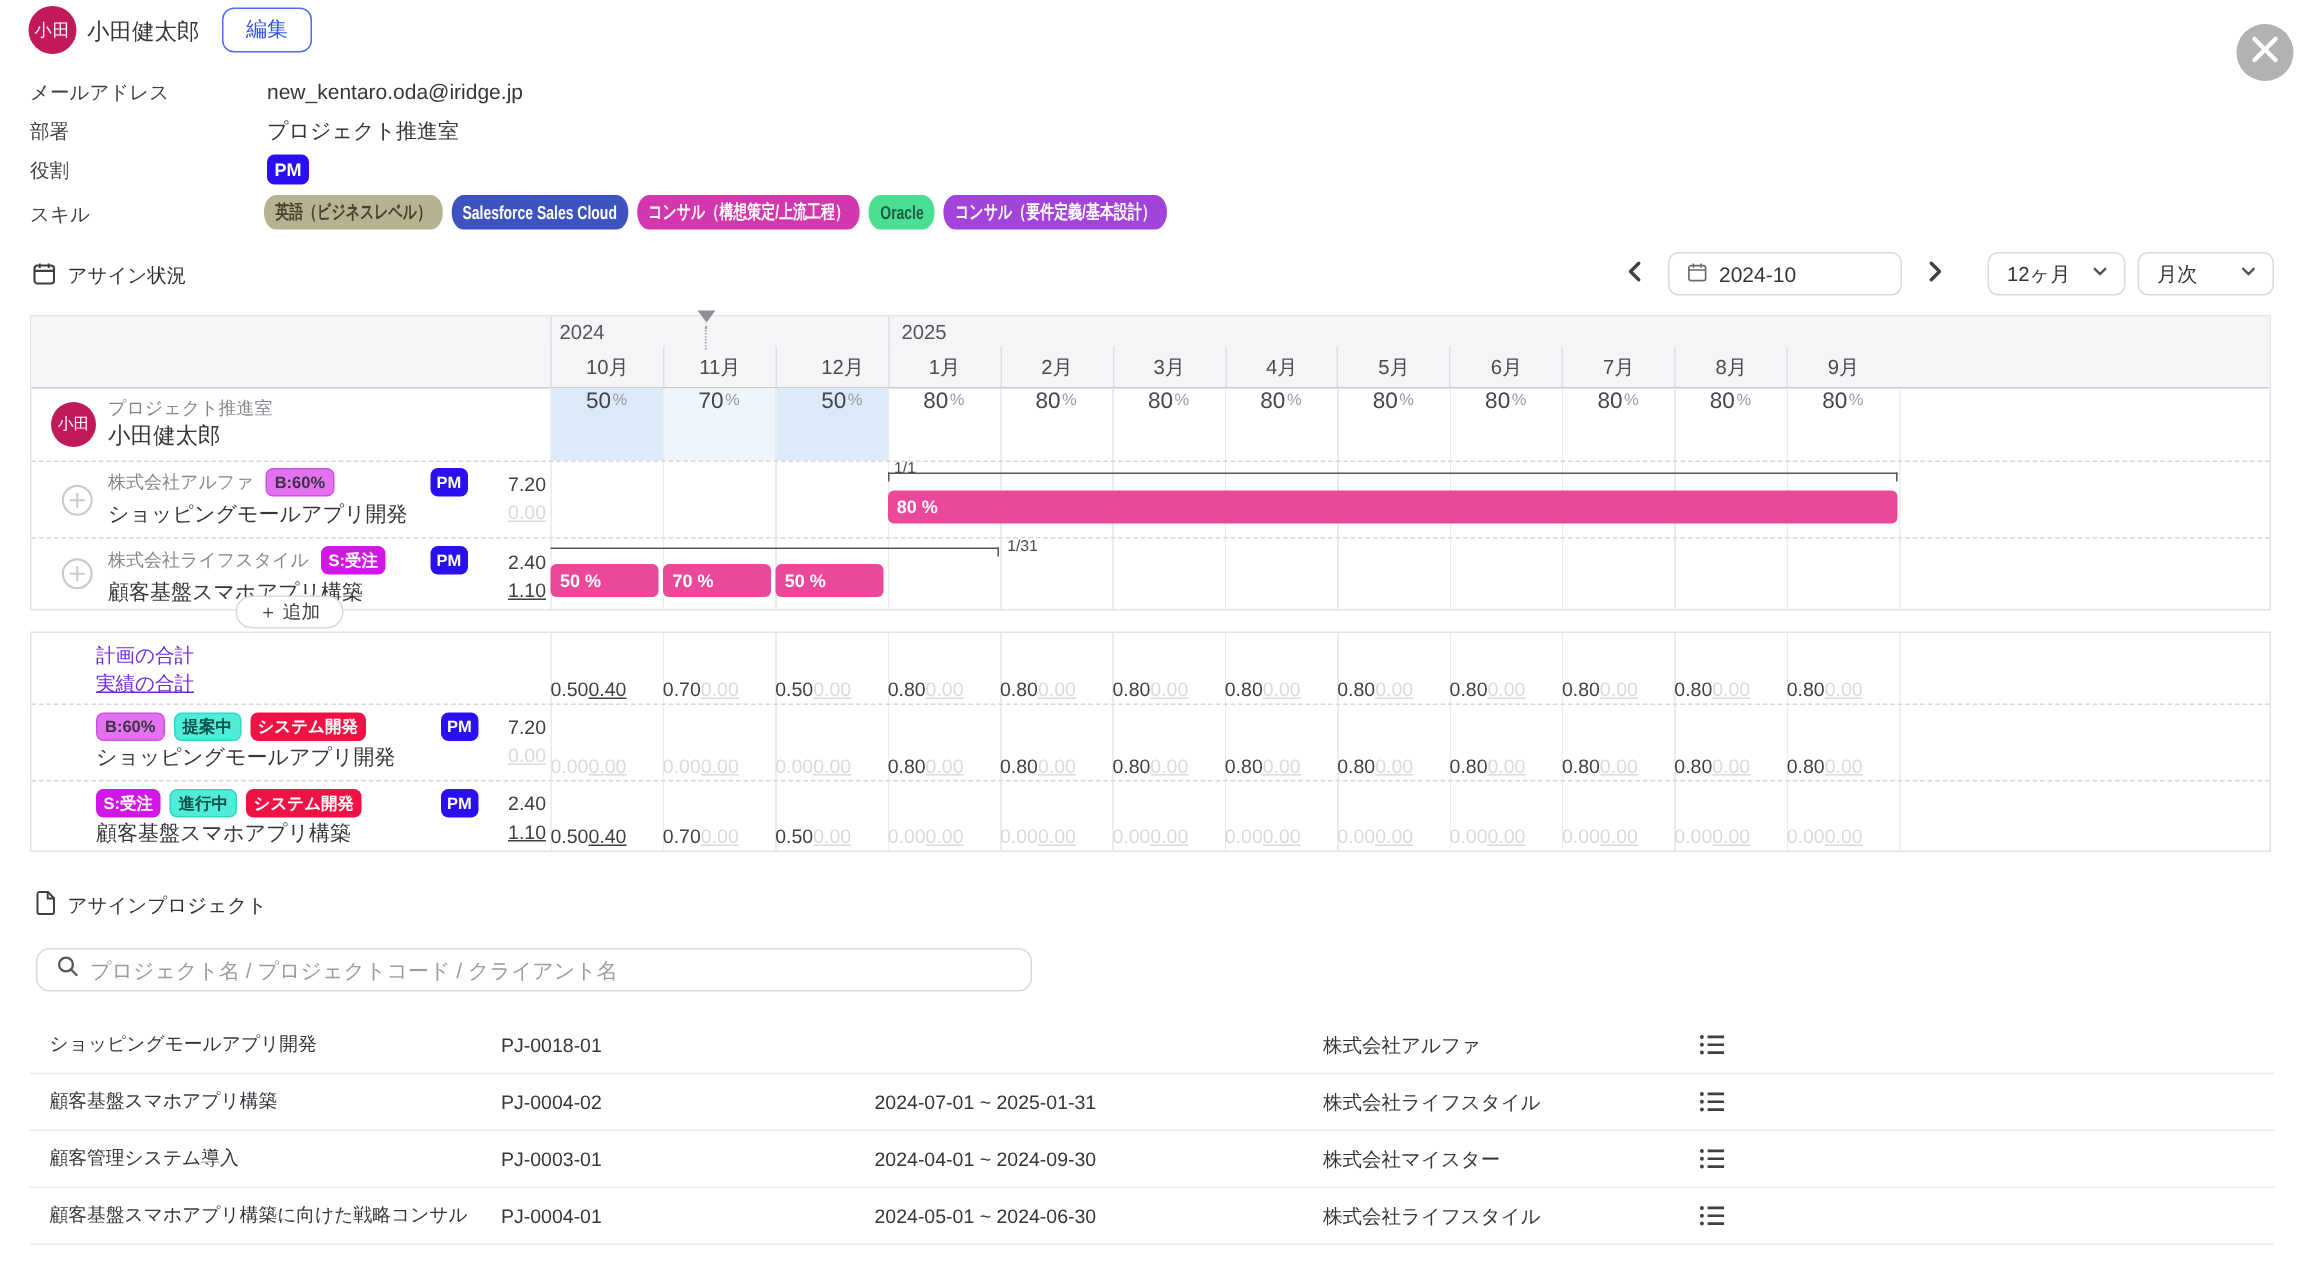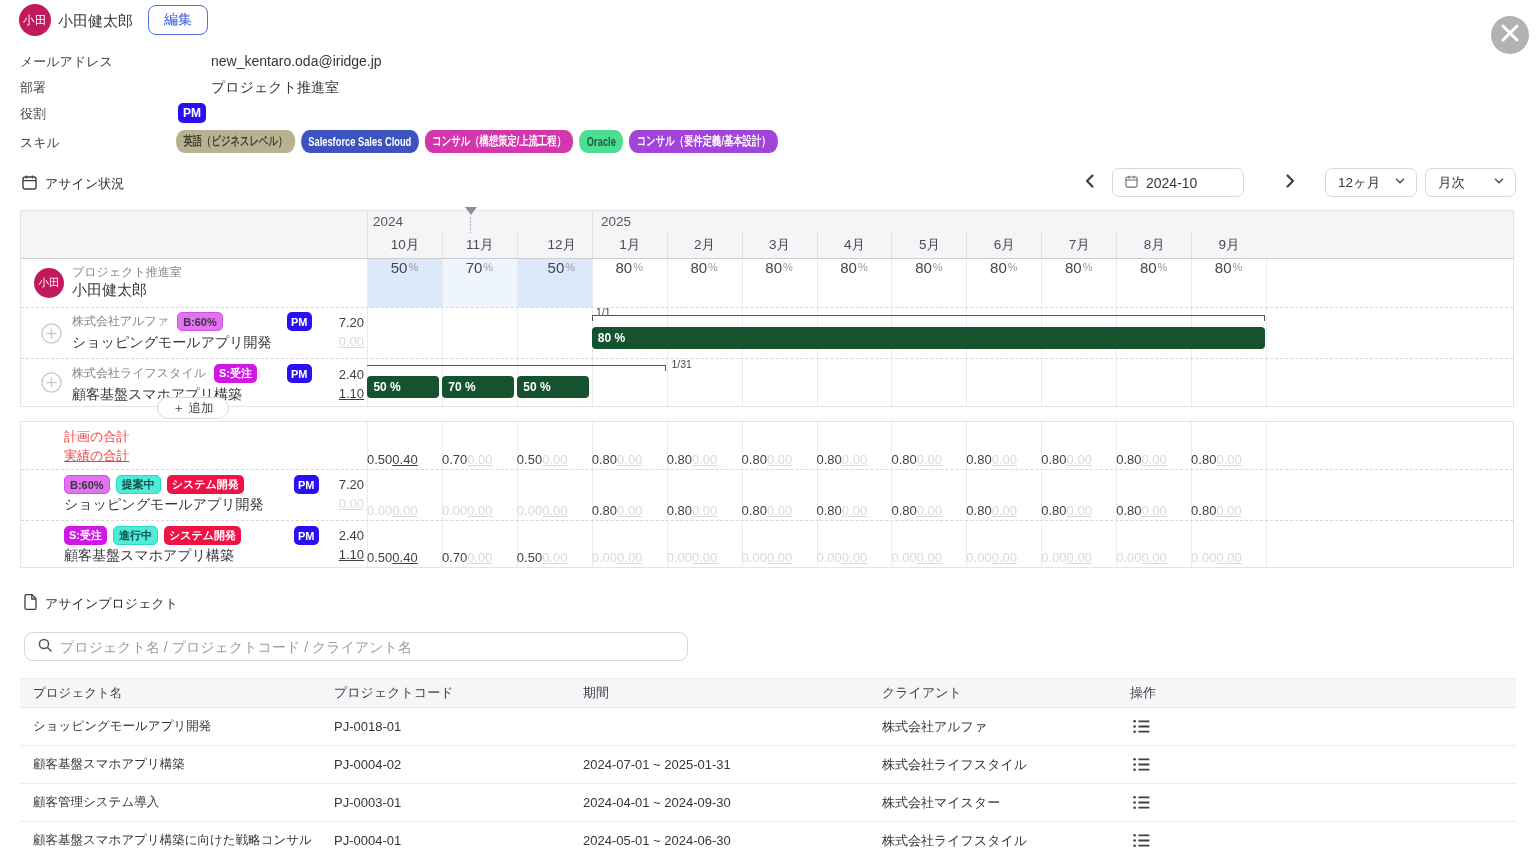--- a/index.html
+++ b/index.html
@@ -16,21 +16,21 @@
     background:#c0195c; color:#fff; font-size:11.5px; display:flex; align-items:center;
     justify-content:center; letter-spacing:.5px; }
   .pname { left:58px; top:12px; font-size:15px; color:#35353b; }
   .editbtn { left:148px; top:5px; width:60px; height:30px; border:1px solid #4a6fe8;
     border-radius:8px; background:#fff; color:#3556dd; font-size:14px;
     display:flex; align-items:center; justify-content:center; cursor:pointer; }
   .closebtn { left:1491px; top:16px; width:38px; height:38px; border-radius:50%;
     background:#b2b2b2; display:flex; align-items:center; justify-content:center; cursor:pointer; }
 
   .flabel { left:20px; font-size:13px; color:#3f3f46; }
-  .fvalue { left:178px; font-size:14px; color:#35353b;margin-left:33px; }
+  .fvalue { left:178px; font-size:14px; color:#35353b; }
   .badge-pm { display:inline-flex; align-items:center; height:20px; padding:0 5px;
     border-radius:5px; font-size:12px; font-weight:bold; }
   .skills { left:176px; top:130px; display:flex; gap:8px; transform:scaleX(0.745); transform-origin:left center; }
   .skill { display:inline-flex; align-items:center; height:23px; padding:0 10px;
     border-radius:11px; font-size:12.5px; font-weight:600; white-space:nowrap; }
 
   
   .sechead { display:flex; align-items:center; gap:8px; font-size:13px; color:#2f2f36; }
 
   
@@ -77,35 +77,35 @@
   .gbadge { position:absolute; display:inline-flex; align-items:center; height:19px;
     padding:0 5px; border-radius:5px; font-size:11px; font-weight:600; white-space:nowrap; }
   .gbadge.role { padding:0 4px; font-weight:bold; }
   .gproj { position:absolute; left:51px; font-size:14px; color:#35353b; white-space:nowrap; }
   .gnums { position:absolute; left:283px; width:60px; text-align:right; }
   .gnums .tv { display:block; }
   .tv { font-size:13px; line-height:19px; }
   .tv.dark { color:#3f3f46; }
   .tv.dim { color:#d9d9de; }
   .tv.ul { text-decoration:underline; }
-  .bar { position:absolute; height:22px; background:#14532d; border-radius:4px;
+  .bar { position:absolute; height:22px; background:#ec4899; border-radius:4px;
     color:#fff; font-size:12px; font-weight:600; line-height:22px; padding-left:6px;
     white-space:nowrap; overflow:hidden; }
   .bracket { position:absolute; height:6px; border-top:1px solid #55555a; }
   .brleft { border-left:1px solid #55555a; }
   .brright { border-right:1px solid #55555a; }
   .brlabel { position:absolute; font-size:10.5px; color:#45454a; }
   .marker-tri { position:absolute; width:0; height:0; border-left:6px solid transparent;
     border-right:6px solid transparent; border-top:8px solid #8b9096; }
   .marker-line { position:absolute; width:0; border-left:1px dotted #9aa0a8; }
   .addbtn { left:157px; top:397px; width:72px; height:22px; background:#fff;
     border:1px solid #d9d9d9; border-radius:11px; display:flex; align-items:center;
     justify-content:center; font-size:12.5px; color:#3f3f46; z-index:5; cursor:pointer; }
 
-  .tlabel { position:absolute; left:43px; font-size:13px; color:#ef4444; line-height:19px; }
+  .tlabel { position:absolute; left:43px; font-size:13px; color:#6d28d9; line-height:19px; }
   .tcell { position:absolute; top:0; height:100%; width:74.92px; padding:5px 10px 0 0;
     display:flex; flex-direction:row; align-items:flex-end; }
   .badgerow { position:absolute; left:43px; display:flex; gap:6px; }
 
   
   .searchbox { left:24px; top:632px; width:664px; height:29px; border:1px solid #d9d9d9;
     border-radius:9px; display:flex; align-items:center; padding-left:13px; gap:8px; background:#fff; }
   .searchbox input { border:none; outline:none; flex:1; font-size:14px; color:#35353b;
     font-family:inherit; background:transparent; height:100%; }
   .searchbox input::placeholder { color:#9b9ba3; }
@@ -152,21 +152,21 @@
         <rect x="1" y="2" width="13" height="12" rx="2" stroke="#3f3f46" stroke-width="1.4"></rect>
         <path d="M4.5 0.6v3M10.5 0.6v3M1 5.6h13" stroke="#3f3f46" stroke-width="1.4"></path>
       </svg></span>
   <span>アサイン状況</span>
 </div>
 <div class="abs chevbtn" style="left:1078px; top:171px;">
     <span><svg width="16" height="16" viewBox="0 0 16 16" fill="none">
         <path d="M10.5 2.5 5 8l5.5 5.5" stroke="#3f3f46" stroke-width="2.2" stroke-linecap="round" stroke-linejoin="round"></path>
       </svg></span>
   </div>
-<div class="abs ctrlbox" style="left:1112px; top:168px; width:132px; padding-left:12px; gap:8px;">
+<div class="abs ctrlbox" style="left:1112px; top:168px; width:156px; padding-left:12px; gap:8px;">
   <span><svg width="13" height="13" viewBox="0 0 14 14" fill="none">
         <rect x="1" y="2.2" width="12" height="10.8" rx="1.6" stroke="#6b6b74" stroke-width="1.2"></rect>
         <path d="M4.2 0.8v3M9.8 0.8v3M1 5.4h12" stroke="#6b6b74" stroke-width="1.2"></path>
       </svg></span>
   <span style="font-size:14px;">2024-10</span>
 </div>
 <div class="abs chevbtn" style="left:1278px; top:171px;">
     <span><svg width="16" height="16" viewBox="0 0 16 16" fill="none">
         <path d="M5.5 2.5 11 8l-5.5 5.5" stroke="#3f3f46" stroke-width="2.2" stroke-linecap="round" stroke-linejoin="round"></path>
       </svg></span>
@@ -501,27 +501,20 @@
 </div>
 <div class="abs searchbox">
   <span><svg width="14" height="14" viewBox="0 0 14 14" fill="none">
         <circle cx="6" cy="6" r="4.6" stroke="#55555e" stroke-width="1.5"></circle>
         <path d="M9.5 9.5 13 13" stroke="#55555e" stroke-width="1.5" stroke-linecap="round"></path>
       </svg></span>
   <input type="text" placeholder="プロジェクト名 / プロジェクトコード / クライアント名" style="">
 </div>
 
 <div class="abs ptable">
-  <div class="phead">
-    <div class="pc pc-name">プロジェクト名</div>
-    <div class="pc pc-code">プロジェクトコード</div>
-    <div class="pc pc-period">期間</div>
-    <div class="pc pc-client">クライアント</div>
-    <div class="pc pc-ops">操作</div>
-  </div>
     <div class="prow">
       <div class="pc pc-name">ショッピングモールアプリ開発</div>
       <div class="pc pc-code">PJ-0018-01</div>
       <div class="pc pc-client">株式会社アルファ</div>
       <div class="pc pc-ops">
         <span class="opicon">
           <svg width="17" height="15" viewBox="0 0 17 15" fill="none">
             <circle cx="1.6" cy="2.3" r="1.3" fill="#3f3f46"></circle>
             <circle cx="1.6" cy="7.5" r="1.3" fill="#3f3f46"></circle>
             <circle cx="1.6" cy="12.7" r="1.3" fill="#3f3f46"></circle>

